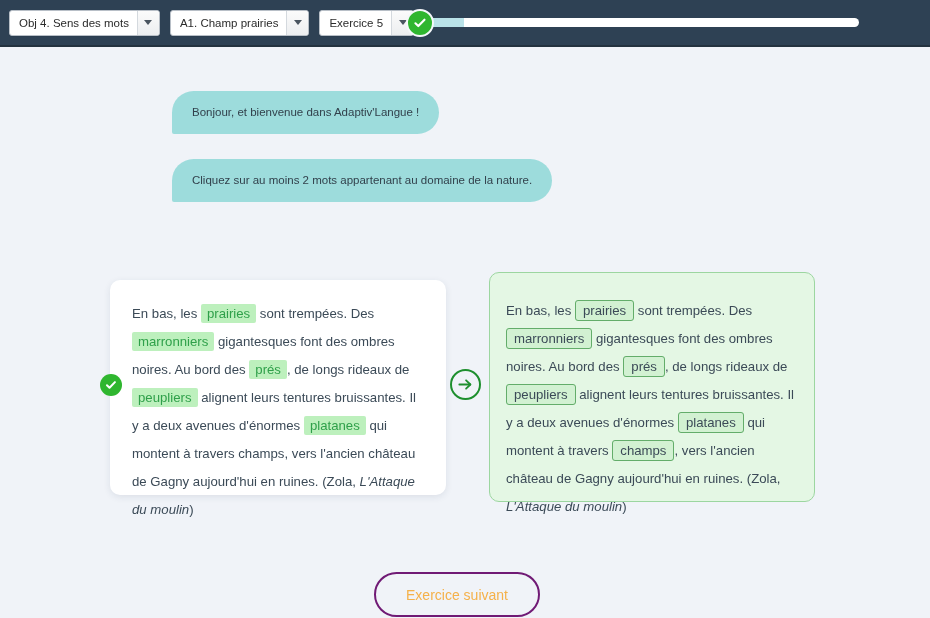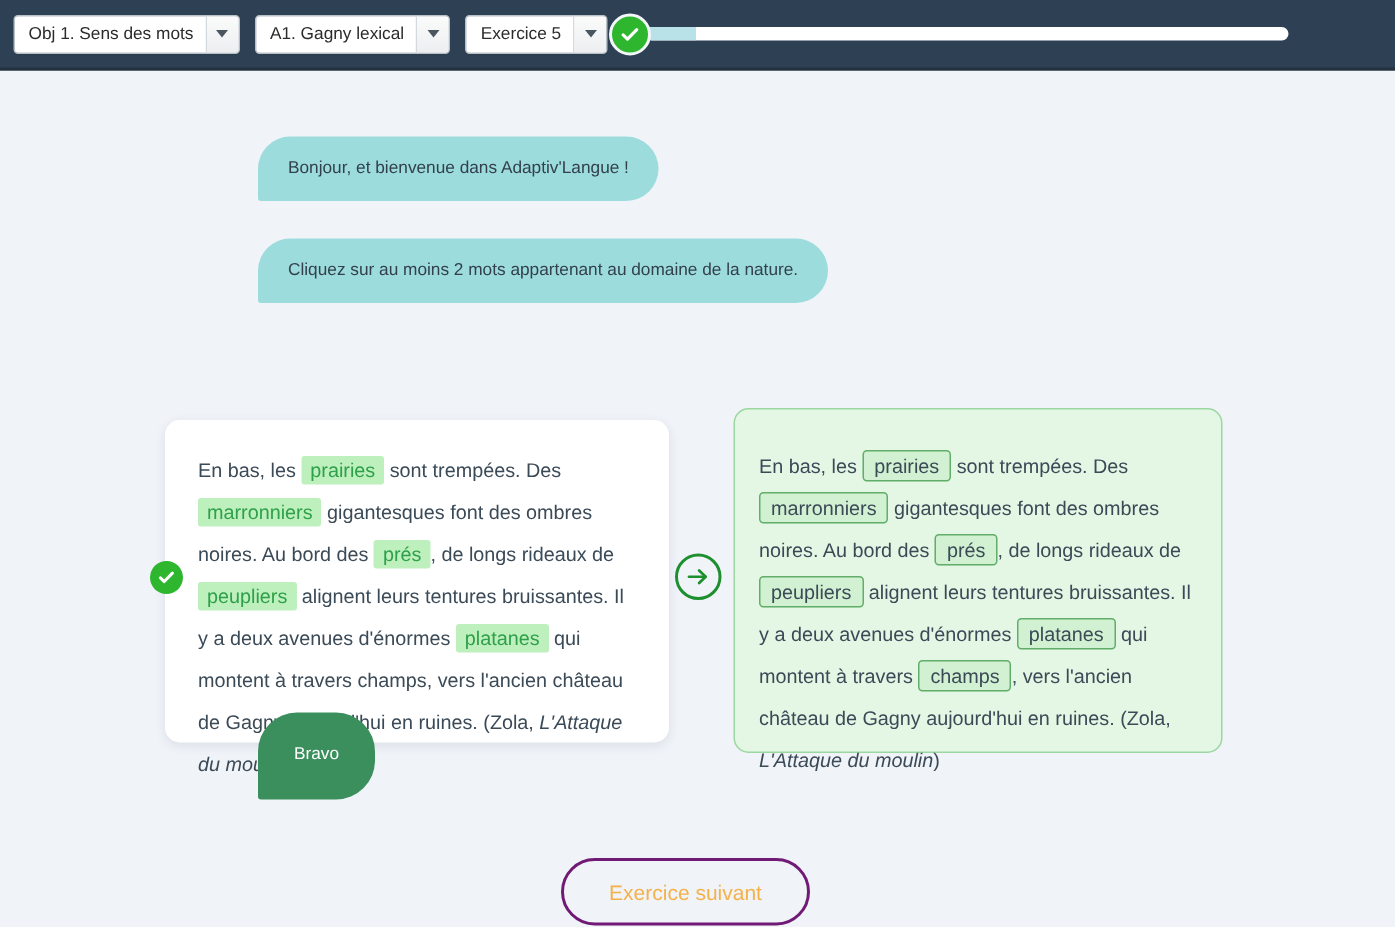--- a/index.html
+++ b/index.html
@@ -187,28 +187,28 @@
     cursor: pointer;
     display: flex; align-items: center; justify-content: center;
   }
 </style>
 </head>
 <body>
 
 <div class="header">
 
   <div class="select">
-    <span class="sel-label">Obj 1. Sens des mots</span>
+    <span class="sel-label">Obj 4. Sens des mots</span>
     <span class="sel-arrow-box">
         <span class="caret"></span>
       </span>
   </div>
 
   <div class="select">
-    <span class="sel-label">A1. Gagny lexical</span>
+    <span class="sel-label">A1. Champ prairies</span>
     <span class="sel-arrow-box">
         <span class="caret"></span>
       </span>
   </div>
 
   <div class="select">
     <span class="sel-label">Exercice 5</span>
     <span class="sel-arrow-box">
         <span class="caret"></span>
       </span>
@@ -250,18 +250,15 @@
     <svg width="19" height="19" viewBox="0 0 20 20" aria-hidden="true">
       <path d="M3.5 10 H15" fill="none" stroke="#1e8f2e" stroke-width="1.9" stroke-linecap="round"></path>
       <path d="M10.6 5.6 L15.2 10 L10.6 14.4" fill="none" stroke="#1e8f2e" stroke-width="1.9" stroke-linecap="round" stroke-linejoin="round"></path>
     </svg>
   </div>
 
   <div class="card" id="card-correction">
     <span>En bas, les </span><span class="boxed">prairies</span><span> sont trempées. Des </span><span class="boxed">marronniers</span><span> gigantesques font des ombres noires. Au bord des </span><span class="boxed">prés</span><span>, de longs rideaux de </span><span class="boxed">peupliers</span><span> alignent leurs tentures bruissantes. Il y a deux avenues d'énormes </span><span class="boxed">platanes</span><span> qui montent à travers </span><span class="boxed">champs</span><span>, vers l'ancien château de Gagny aujourd'hui en ruines. (Zola, </span><span class="ital">L'Attaque du moulin</span><span>)</span>
   </div>
 
-  <div class="bubble-bravo">
-    <span>Bravo</span>
-  </div>
 </div>
 
 <button class="next-btn">Exercice suivant</button>
 
 </body></html>

